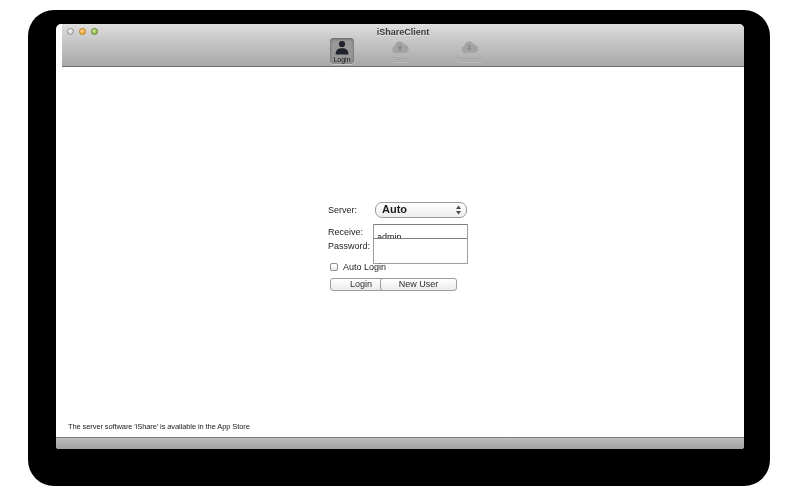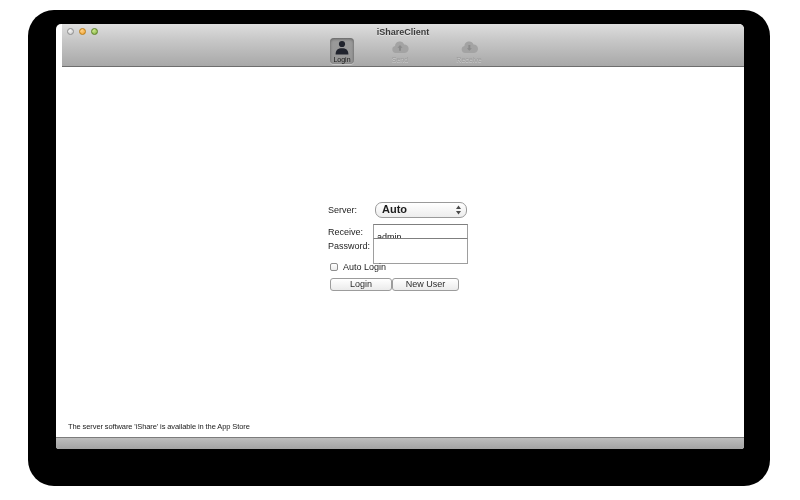--- a/index.html
+++ b/index.html
@@ -77,21 +77,21 @@
   .cb-label { left:287px; top:238px; }
   .btn {
     position:absolute; top:254px; height:13px;
     background:linear-gradient(#ffffff,#ebebeb);
     border:1px solid #9c9c9c; border-radius:3px;
     font-size:9px; color:#2c2c2c; text-align:center; line-height:11px;
     font-family:"Liberation Sans","DejaVu Sans",sans-serif; cursor:default;
     padding:0;
   }
   .btn-login { left:274px; width:62px; }
-  .btn-new   { left:336px; width:67px;text-align:center; }
+  .btn-new   { left:324px; width:77px;text-align:center; }
   .status-text {
     position:absolute; left:12px; top:398px;
     font-size:7.5px; font-weight:normal; color:#1a1a1a; letter-spacing:-0.1px;
   }
   .bottom-bar {
     position:absolute; left:0; right:0; bottom:0; height:12px;
     background:linear-gradient(#bdbdbd,#a2a2a2);
     border-top:1px solid #7c7c7c;
   }
 </style>

